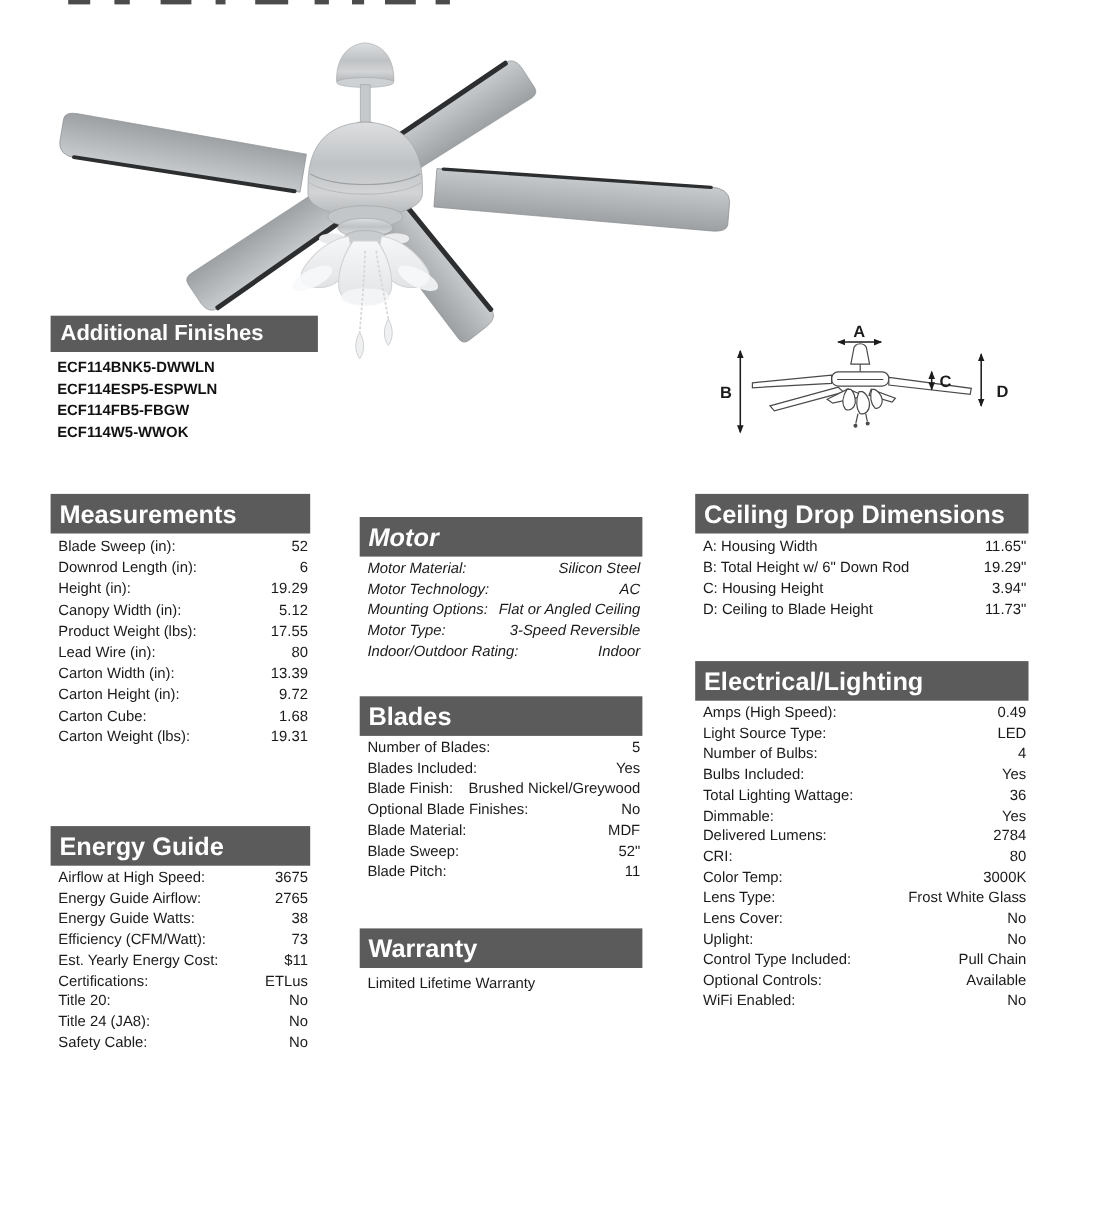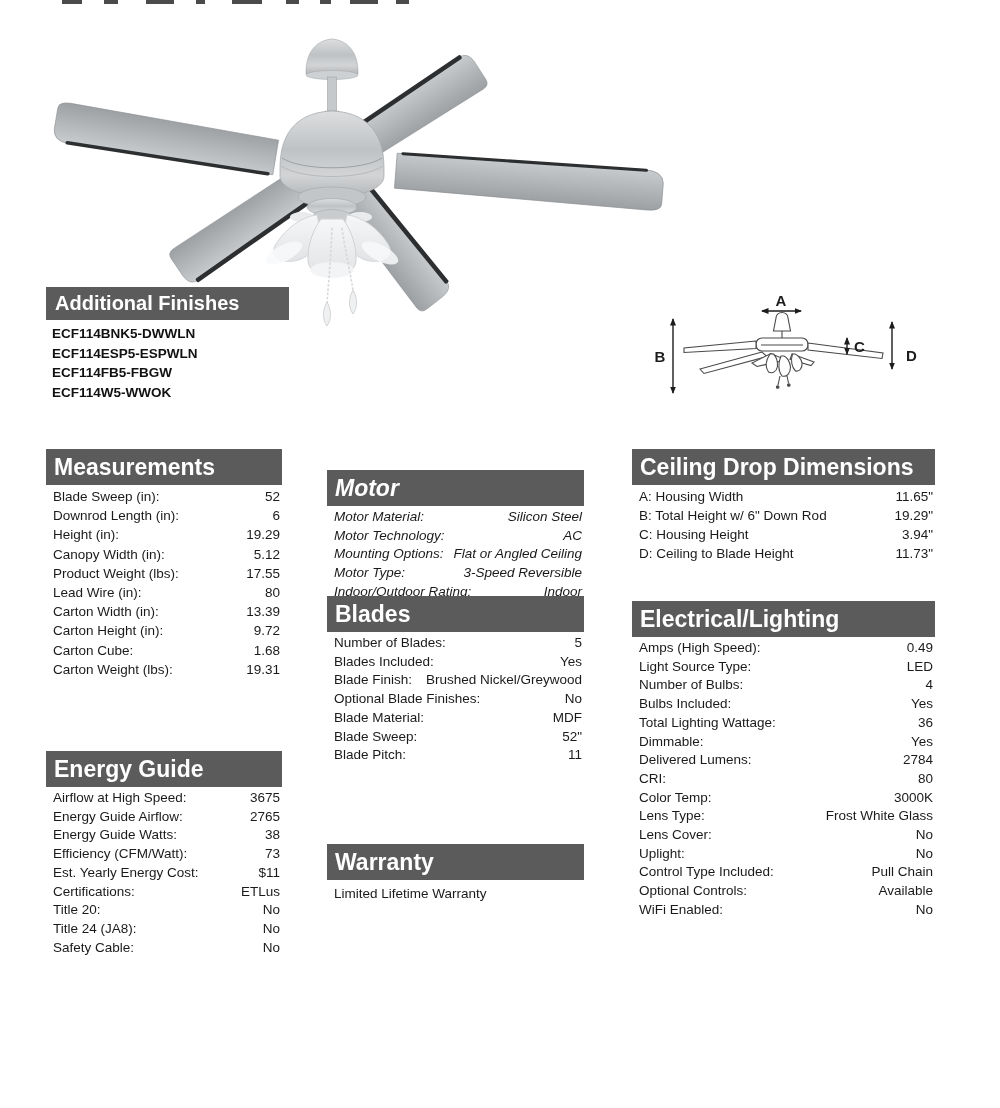--- a/index.html
+++ b/index.html
@@ -304,21 +304,21 @@
           <span class="val">3.94"</span>
         </div>
 
         <div class="row">
           <span class="lbl">D: Ceiling to Blade Height</span>
           <span class="val">11.73"</span>
         </div>
       </div>
   </div>
 
-  <div class="sec" style="left:327px;top:596px;width:257px;">
+  <div class="sec" style="left:327px;top:633px;width:257px;">
     <div class="sec-header">Blades</div>
     <div class="rows lh187">
 
         <div class="row">
           <span class="lbl">Number of Blades:</span>
           <span class="val">5</span>
         </div>
 
         <div class="row">
           <span class="lbl">Blades Included:</span>

